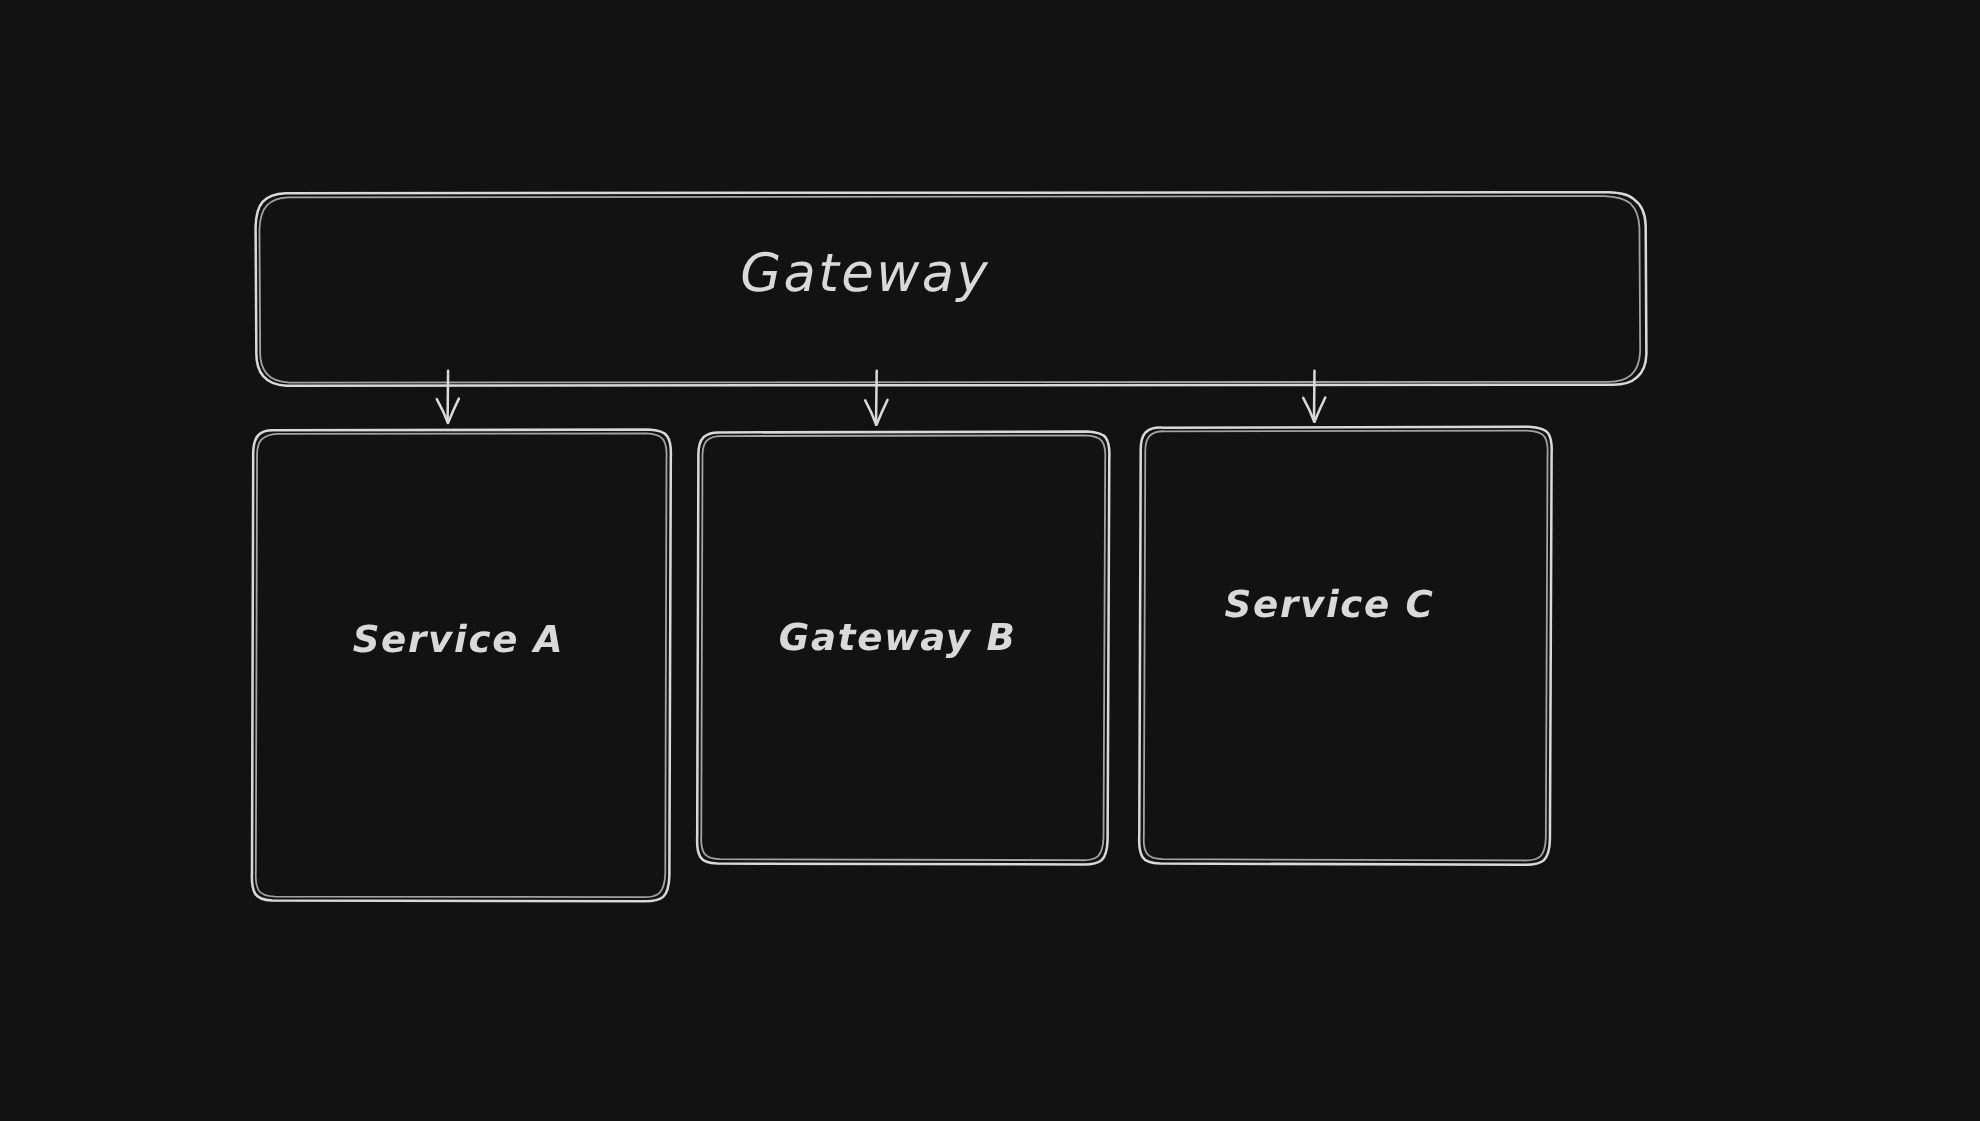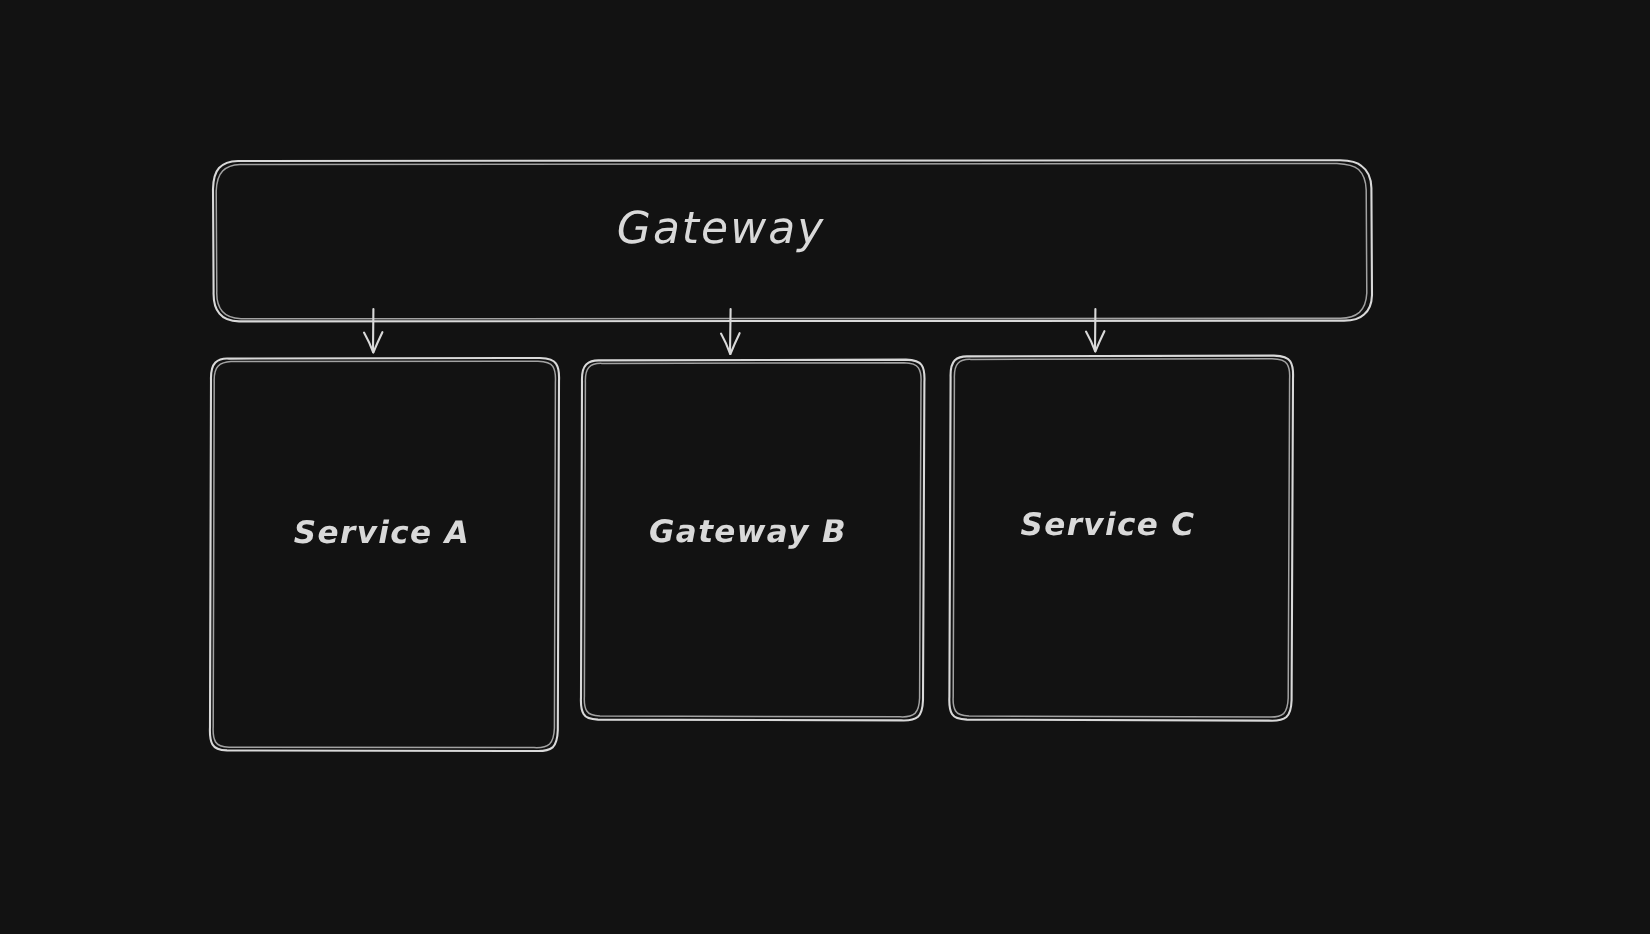--- a/index.html
+++ b/index.html
@@ -198,20 +198,20 @@
 
     </g>
   </svg>
 
   <div class="node-label label-gateway" style="left:721px; top:228px;">Gateway</div>
 
   <div class="node-label label-service" style="left:382px; top:533px;">Service A</div>
 
   <div class="node-label label-service" style="left:748px; top:532px;">Gateway B</div>
 
-  <div class="node-label label-service" style="left:1108px; top:525px;text-align:right;">Service C</div>
+  <div class="node-label label-service" style="left:1108px; top:504px;text-align:right;">Service C</div>
 
   <div class="node-hit" style="left:221px; top:160px; width:1151px; height:161px;"></div>
   <div class="node-hit" style="left:213px; top:358px; width:344px; height:392px;"></div>
   <div class="node-hit" style="left:583px; top:360px; width:340px; height:357px;"></div>
   <div class="node-hit" style="left:952px; top:355px; width:340px; height:360px;"></div>
 
 </div>
 
 </body></html>

